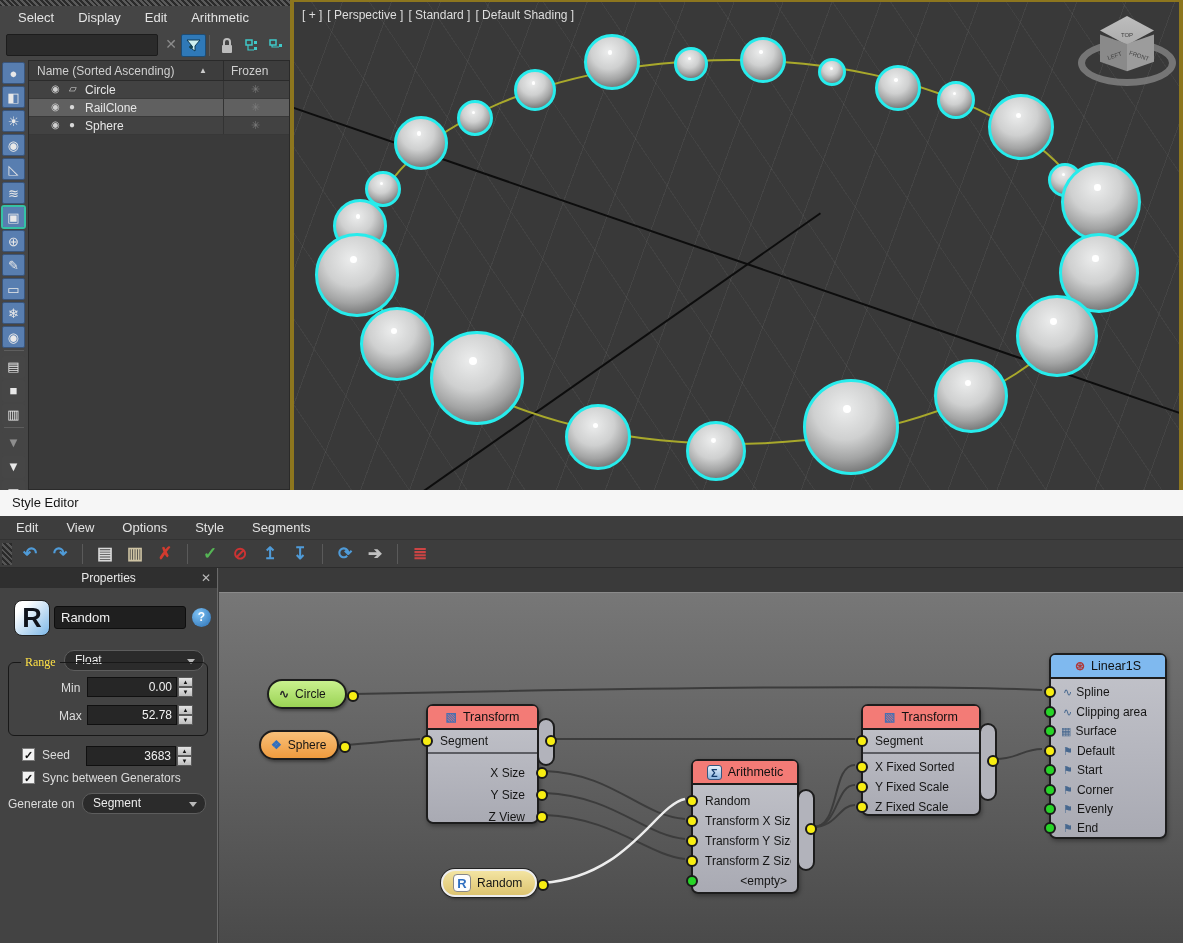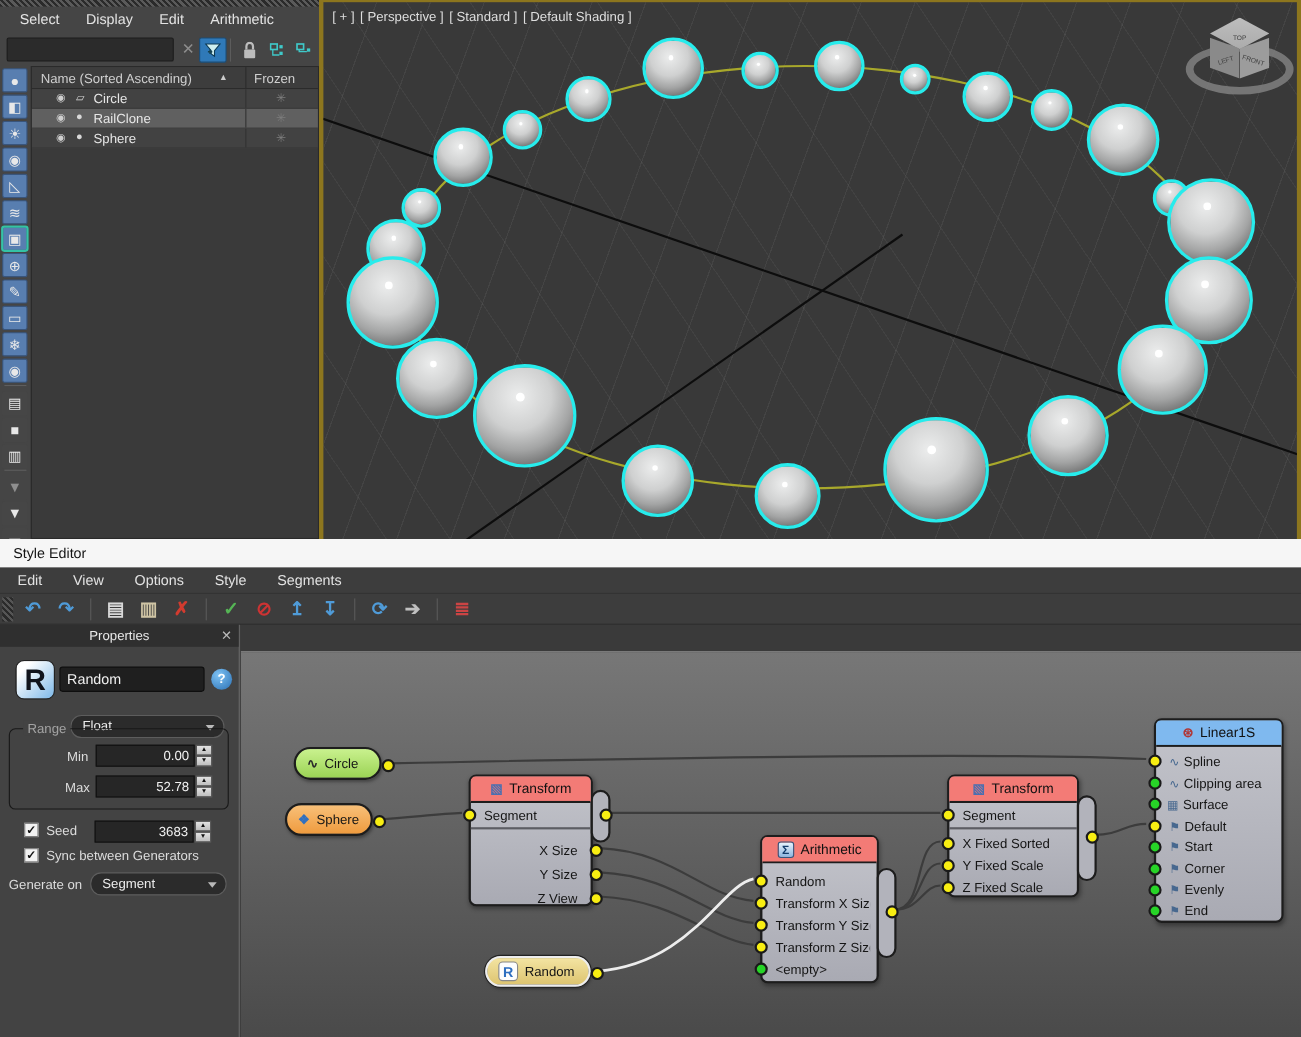--- a/index.html
+++ b/index.html
@@ -110,21 +110,21 @@
   .p-help { position:absolute; left:192px; top:40px; width:19px; height:19px; border-radius:50%;
     background:radial-gradient(circle at 35% 30%,#7ec2f4,#2a70b4); color:#fff; font-size:12px; font-weight:bold;
     text-align:center; line-height:19px; }
   .p-label { position:absolute; color:#dcdcdc; }
   .dropdown { position:absolute; height:21px; background:#2b2b2b; border:1px solid #5d5d5d;
     border-radius:10px; color:#ececec; font-size:12px; line-height:19px; padding-left:10px; }
   .dd-arrow { position:absolute; right:8px; top:8px; width:0; height:0;
     border-left:4px solid transparent; border-right:4px solid transparent; border-top:5px solid #b9b9b9; }
   .p-group { position:absolute; left:8px; top:94px; width:200px; height:74px;
     border:1px solid #181818; border-radius:6px; }
-  .p-group-label { position:absolute; left:12px; top:-8px; background:#434343; padding:0 4px; color:#a3a3a3; }
+  .p-group-label { position:absolute; left:12px; top:-8px; background:#434343; padding:0 4px; color:#fde047;font-family:Liberation Serif, serif; }
   .numfield { position:absolute; height:20px; background:#262626; border:1px solid #101010;
     color:#f2f2f2; font-size:12px; text-align:right; padding:0 4px; line-height:18px; }
   .spin { position:absolute; width:15px; height:20px; display:flex; flex-direction:column; }
   .spin div { flex:1; background:linear-gradient(#e3e3e3,#bdbdbd); border:1px solid #5a5a5a;
     font-size:6px; line-height:8px; text-align:center; color:#111; }
   .checkbox { position:absolute; width:13px; height:13px; background:#f2f2f2; border:1px solid #7c7c7c;
     font-size:11px; line-height:12px; text-align:center; color:#111; }
   .checkbox.checked::after { content:"✓"; font-weight:bold; }
 
   
@@ -441,21 +441,21 @@
                 <span>Arithmetic</span>
               </div>
               <div class="n-row" style="top: 31px; left: 12px; right: 6px;"><span>Random</span></div>
               <div class="port yellow" style="left: -7px; top: 34px;"></div>
               <div class="n-row" style="top: 51px; left: 12px; right: 6px;"><span>Transform X Size</span></div>
               <div class="port yellow" style="left: -7px; top: 54px;"></div>
               <div class="n-row" style="top: 71px; left: 12px; right: 6px;"><span>Transform Y Size</span></div>
               <div class="port yellow" style="left: -7px; top: 74px;"></div>
               <div class="n-row" style="top: 91px; left: 12px; right: 6px;"><span>Transform Z Size</span></div>
               <div class="port yellow" style="left: -7px; top: 94px;"></div>
-              <div class="n-row" style="top: 111px; left: 12px; right: 10px;"><span>&lt;empty&gt;</span></div>
+              <div class="n-row" style="top: 111px; left: 12px; right: 10px; text-align: right;"><span>&lt;empty&gt;</span></div>
               <div class="port green" style="left: -7px; top: 114px;"></div>
               <div class="port yellow" style="left: 112px; top: 62px;"></div>
             </div>
             <div class="node pill selected" style="left: 222px; top: 276px; width: 96px; height: 28px; background: linear-gradient(rgb(243, 228, 162), rgb(221, 196, 112));">
               <span class="p-chip">R</span>
               <span>Random</span>
               <div class="port yellow" style="left: 94px; top: 8px;"></div>
             </div>
             <div class="node box" style="left: 642px; top: 111px; width: 120px; height: 112px;">
               <div class="n-tab" style="left: 116px; top: 17px; height: 78px;"></div>

